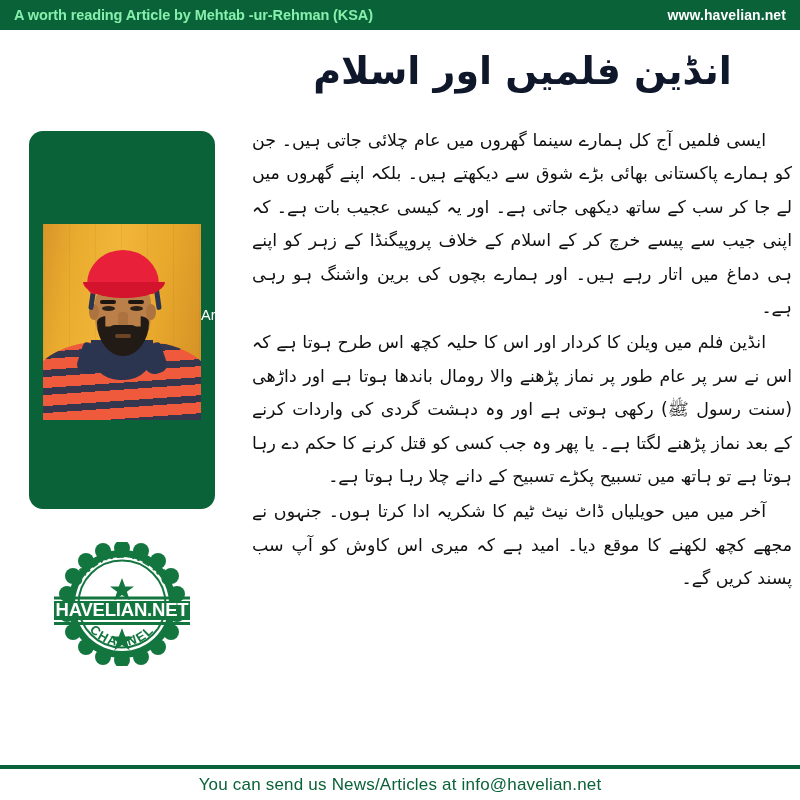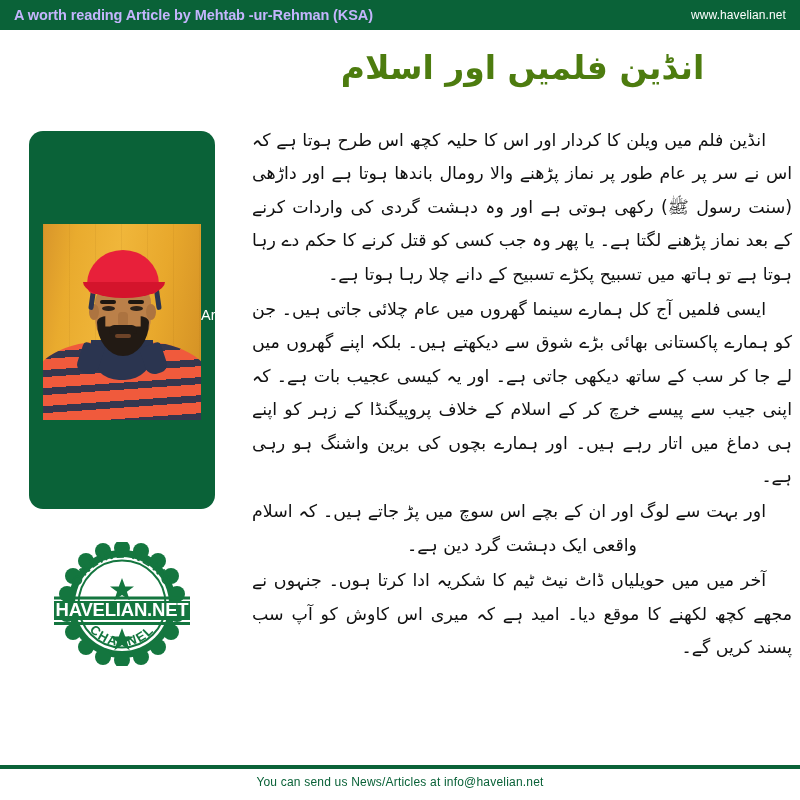--- a/index.html
+++ b/index.html
@@ -32,45 +32,45 @@
     width: 800px;
     height: 30px;
     background: #0a6238;
     display: flex;
     align-items: center;
     justify-content: space-between;
     padding: 0 14px;
     box-sizing: border-box;
   }
   .header-title {
-    color: #c4b5fd;
+    color: #86efac;
     font-size: 14.5px;
     font-weight: bold;
     letter-spacing: -0.1px;
     white-space: nowrap;
   }
   .header-url {
     color: #ffffff;
-    font-size: 12px;
-    font-weight: normal;
+    font-size: 14px;
+    font-weight: bold;
     letter-spacing: 0.1px;
     white-space: nowrap;
     text-align: right;
   }
 
   
   .article-title {
     position: absolute;
     left: 250px;
     top: 46px;
     width: 545px;
     text-align: center;
-    color: #4d7c0f;
+    color: #0f172a;
     font-family: "DejaVu Sans", sans-serif;
-    font-size: 33px;
+    font-size: 38px;
     font-weight: bold;
     line-height: 1.35;
     direction: rtl;
     unicode-bidi: isolate;
     white-space: nowrap;
   }
 
   
   .photo-card {
     position: absolute;
@@ -315,21 +315,21 @@
     height: 4px;
     background: #0a6238;
   }
   .footer-text {
     position: absolute;
     left: 0;
     top: 775px;
     width: 800px;
     text-align: center;
     color: #0a6238;
-    font-size: 12px;
+    font-size: 17px;
     letter-spacing: 0.2px;
   }
 </style>
 </head>
 <body>
 
 <div id="page">
 
   <div class="header-bar">
     <span class="header-title">A worth reading Article by Mehtab -ur-Rehman (KSA)</span>
@@ -415,22 +415,21 @@
 
       <polygon points="70,86 73.2,94.4 82,94.4 74.9,99.7 77.7,108.2 70,103 62.3,108.2 65.1,99.7 58,94.4 66.8,94.4" fill="#14763f"></polygon>
 
       <text font-family="Liberation Sans, sans-serif" font-size="13" font-weight="bold" fill="#14763f" letter-spacing="1.6">
         <textPath href="#arcBottom" startOffset="50%" text-anchor="middle">CHANNEL</textPath>
       </text>
     </svg>
   </div>
 
   <div class="article-body">
+    <p>ایسی فلمیں آج کل ہمارے سینما گھروں میں عام چلائی جاتی ہیں۔ جن کو ہمارے پاکستانی بھائی بڑے شوق سے دیکھتے ہیں۔ بلکہ اپنے گھروں میں لے جا کر سب کے ساتھ دیکھی جاتی ہے۔ اور یہ کیسی عجیب بات ہے۔ کہ اپنی جیب سے پیسے خرچ کر کے اسلام کے خلاف پروپیگنڈا کے زہر کو اپنے ہی دماغ میں اتار رہے ہیں۔ اور ہمارے بچوں کی برین واشنگ ہو رہی ہے۔</p>
     <p>انڈین فلم میں ویلن کا کردار اور اس کا حلیہ کچھ اس طرح ہوتا ہے کہ اس نے سر پر عام طور پر نماز پڑھنے والا رومال باندھا ہوتا ہے اور داڑھی (سنت رسول ﷺ) رکھی ہوتی ہے اور وہ دہشت گردی کی واردات کرنے کے بعد نماز پڑھنے لگتا ہے۔ یا پھر وہ جب کسی کو قتل کرنے کا حکم دے رہا ہوتا ہے تو ہاتھ میں تسبیح پکڑے تسبیح کے دانے چلا رہا ہوتا ہے۔</p>
-    <p>ایسی فلمیں آج کل ہمارے سینما گھروں میں عام چلائی جاتی ہیں۔ جن کو ہمارے پاکستانی بھائی بڑے شوق سے دیکھتے ہیں۔ بلکہ اپنے گھروں میں لے جا کر سب کے ساتھ دیکھی جاتی ہے۔ اور یہ کیسی عجیب بات ہے۔ کہ اپنی جیب سے پیسے خرچ کر کے اسلام کے خلاف پروپیگنڈا کے زہر کو اپنے ہی دماغ میں اتار رہے ہیں۔ اور ہمارے بچوں کی برین واشنگ ہو رہی ہے۔</p>
-    <p class="p-center-last">اور بہت سے لوگ اور ان کے بچے اس سوچ میں پڑ جاتے ہیں۔ کہ اسلام واقعی ایک دہشت گرد دین ہے۔</p>
     <p>آخر میں میں حویلیاں ڈاٹ نیٹ ٹیم کا شکریہ ادا کرتا ہوں۔ جنہوں نے مجھے کچھ لکھنے کا موقع دیا۔ امید ہے کہ میری اس کاوش کو آپ سب پسند کریں گے۔</p>
   </div>
 
   <div class="footer-rule"></div>
   <div class="footer-text">You can send us News/Articles at info@havelian.net</div>
 
 </div>
 
 </body></html>

